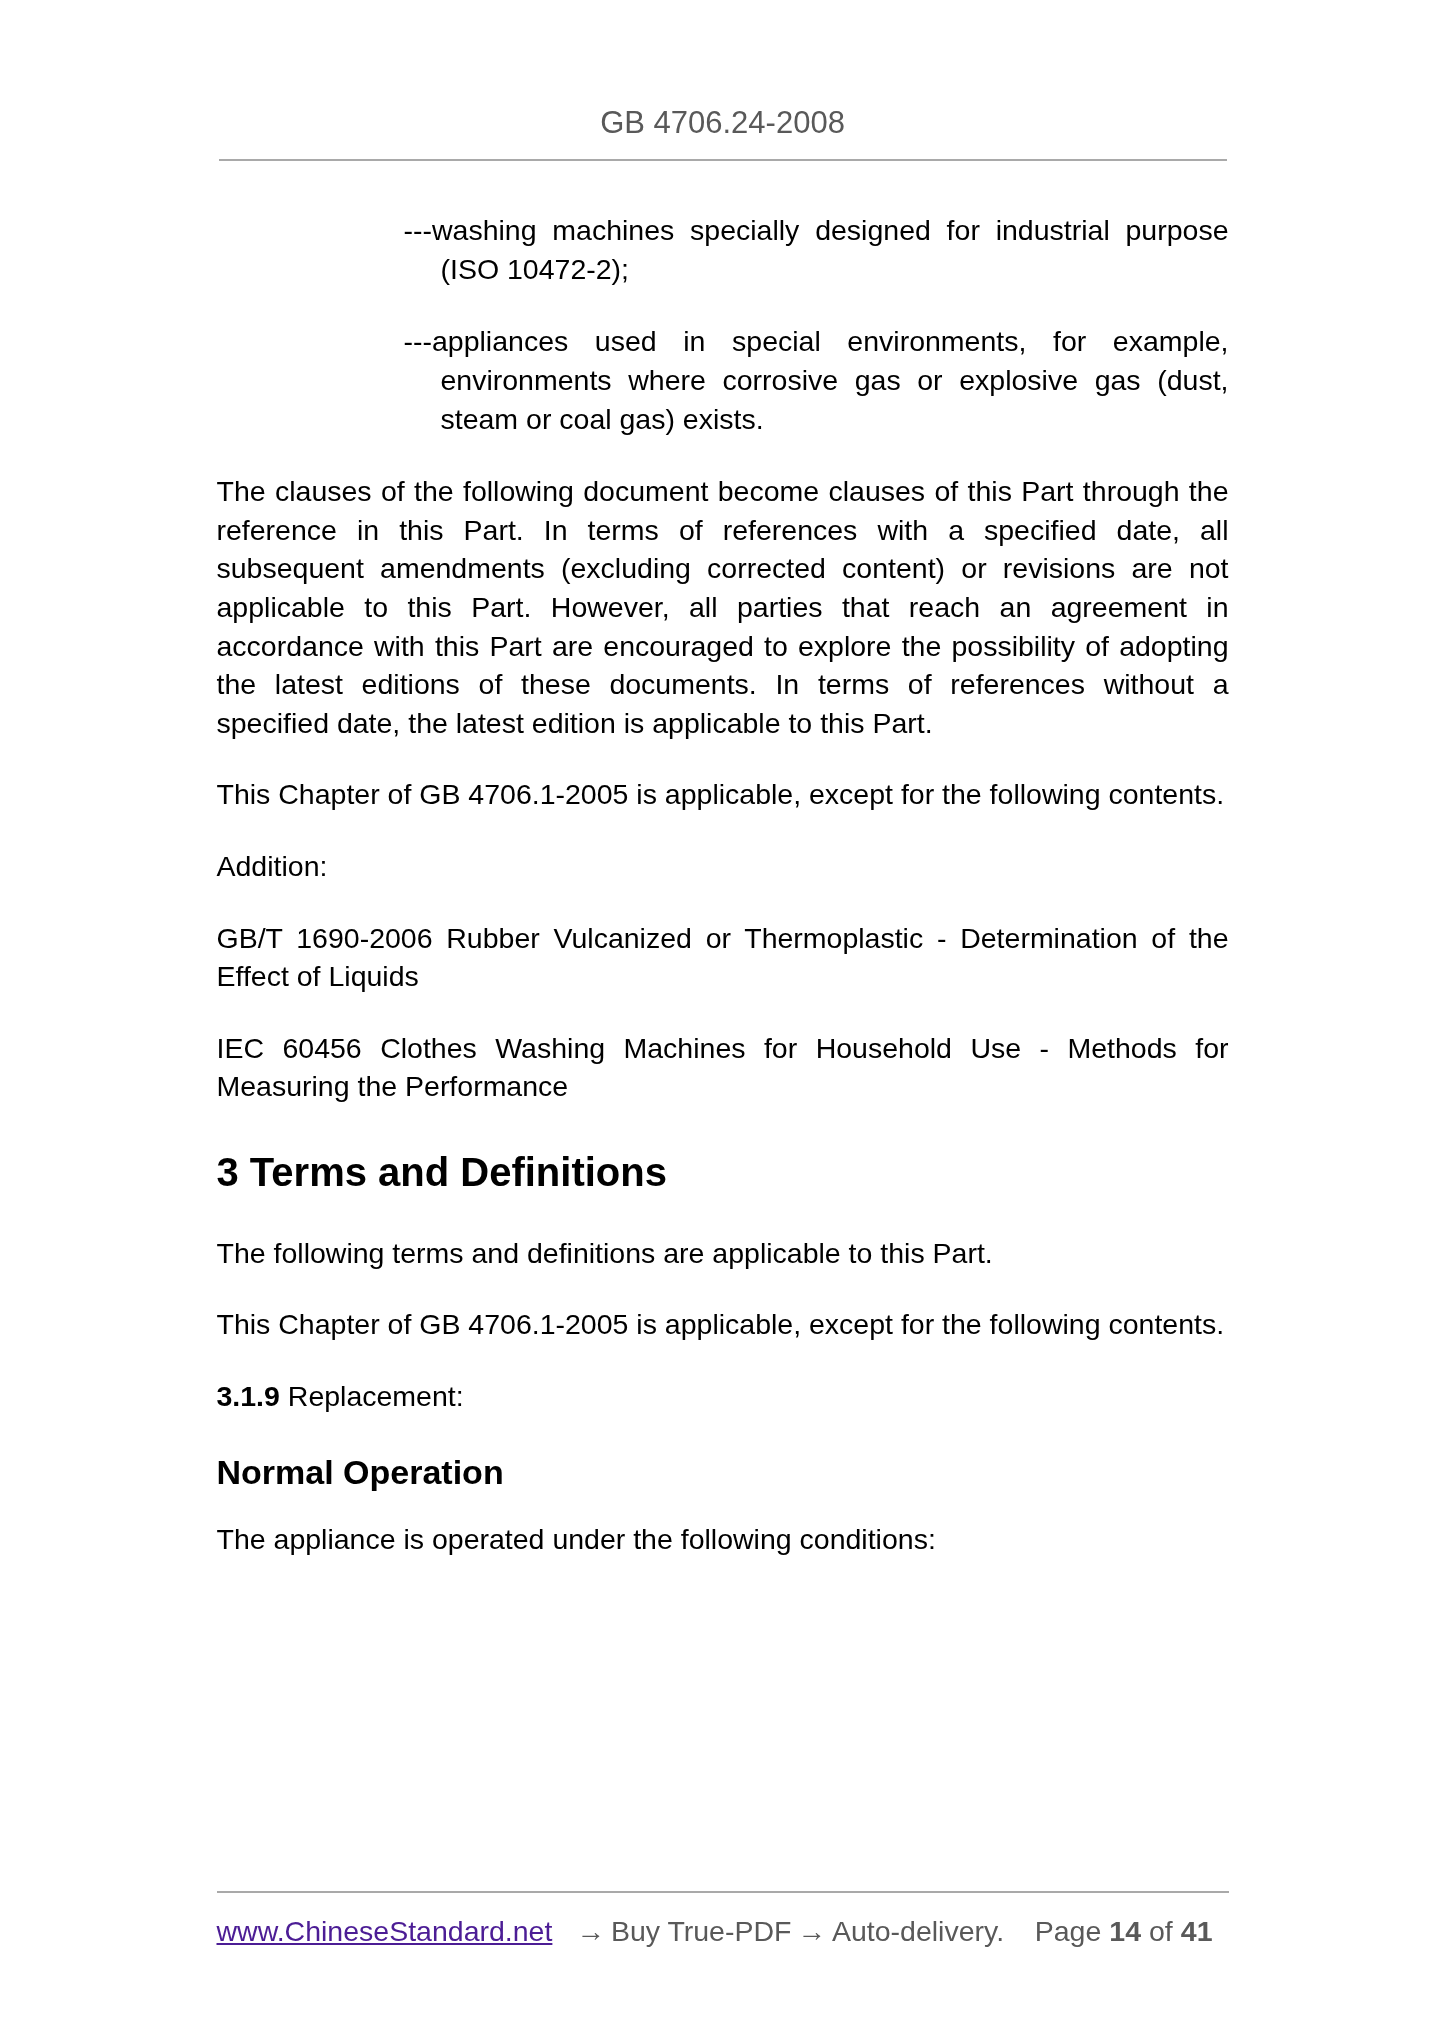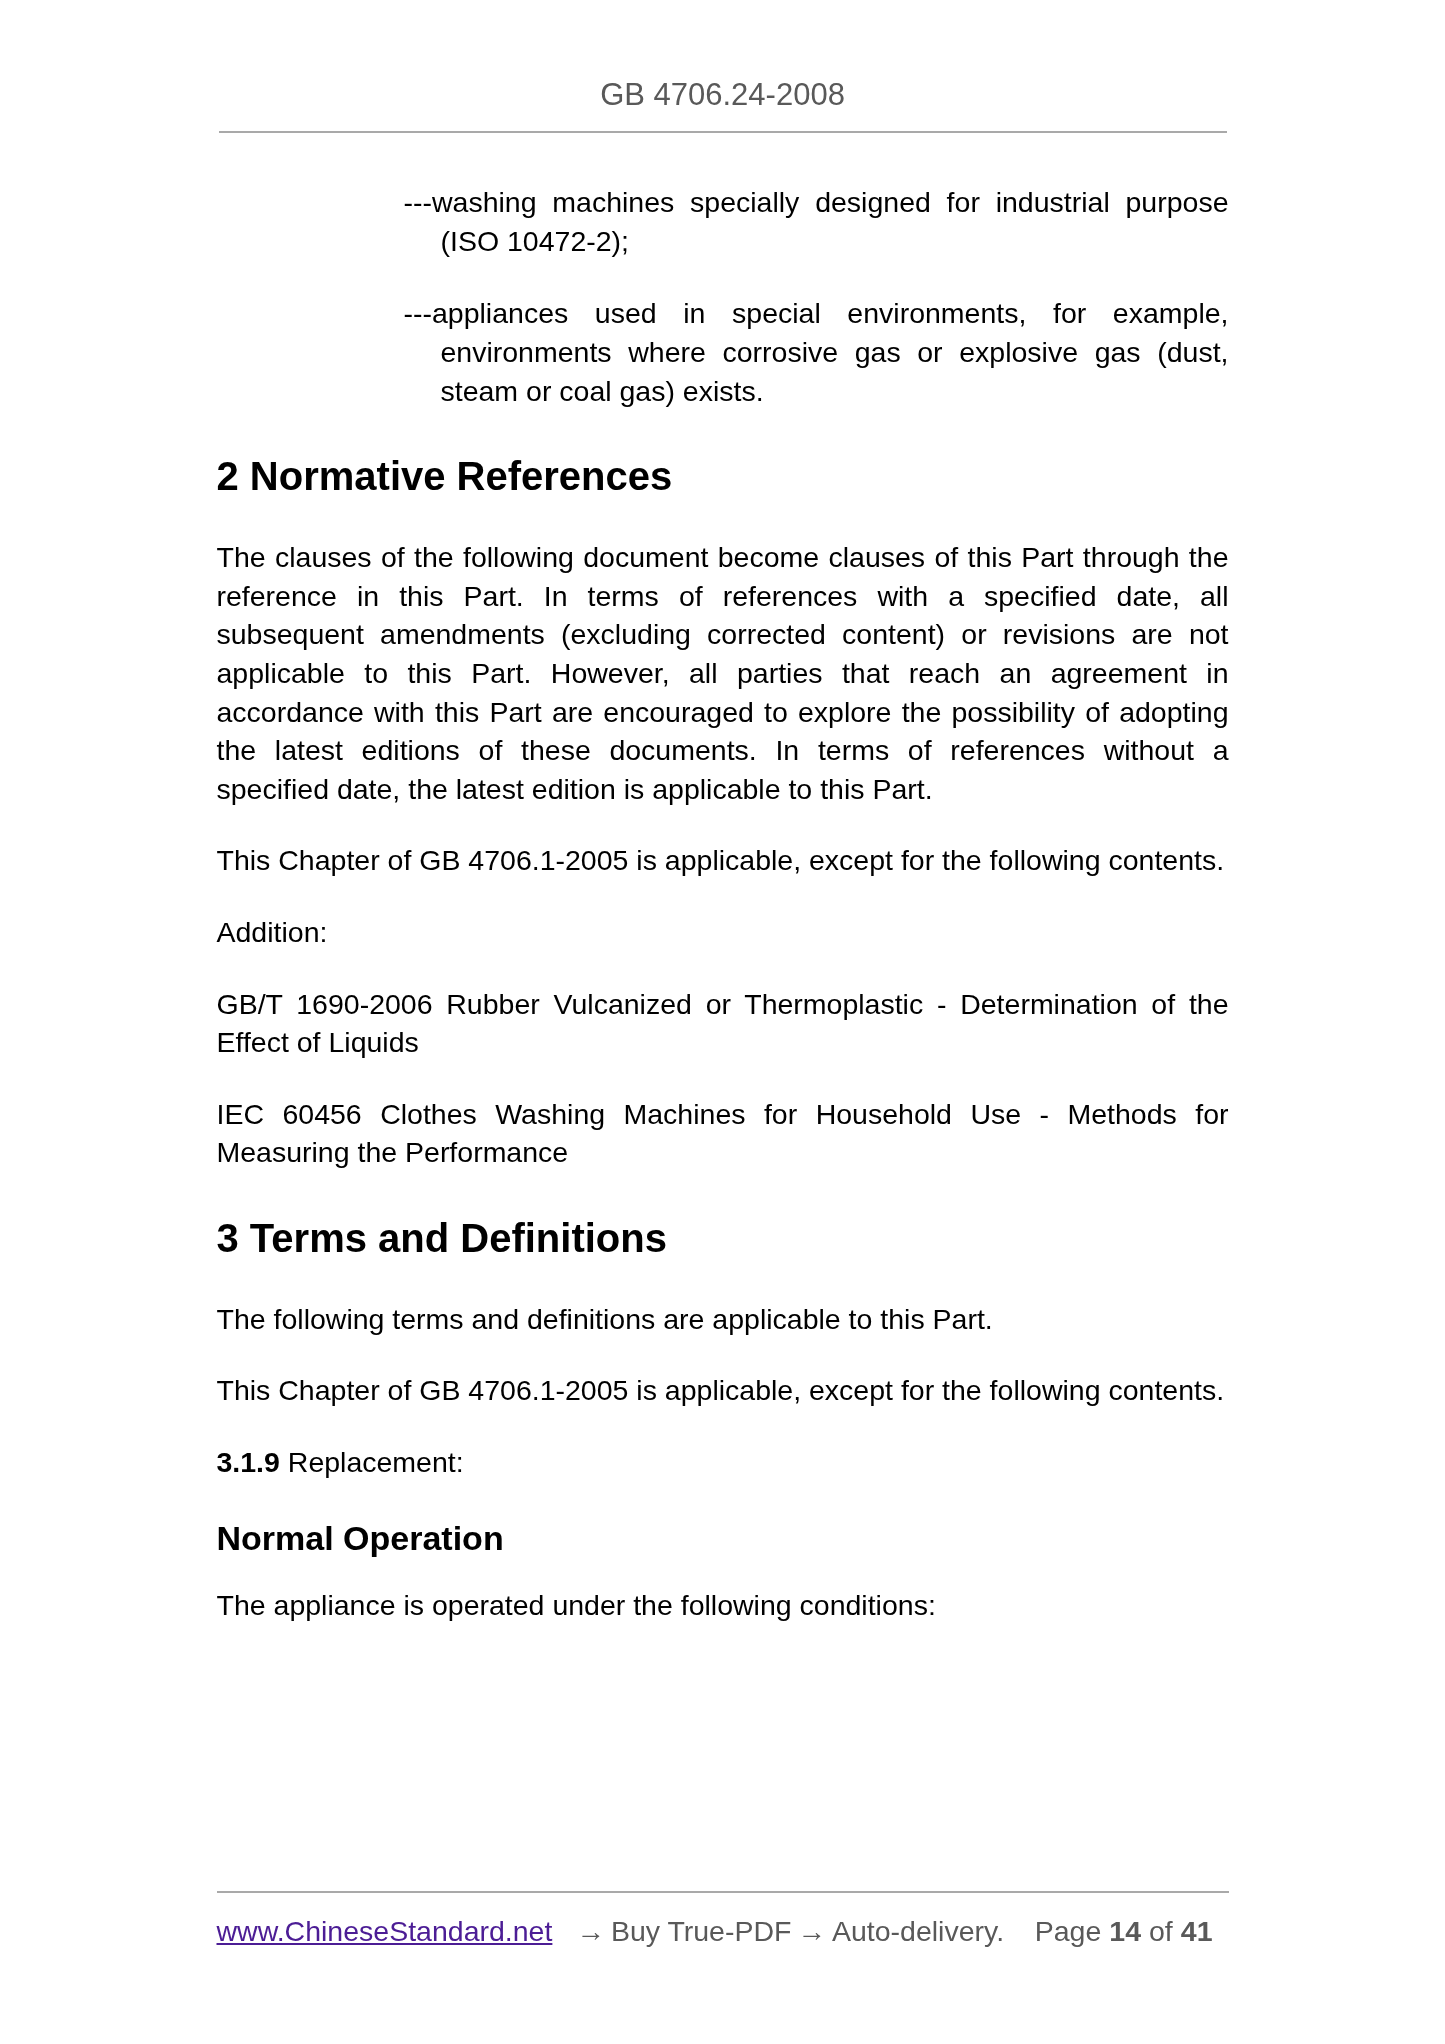--- a/index.html
+++ b/index.html
@@ -6,21 +6,21 @@
   .page{
     position:relative;
     width:1445px;
     height:2044px;
     background:#ffffff;
     font-family:"Liberation Sans",sans-serif;
     color:#000000;
     overflow:hidden;
   }
   .header-title{
-    padding-top:76px;
+    padding-top:104px;
     text-align:center;
     font-size:31px;
     line-height:1.2;
     color:#595959;
   }
   .header-rule{
     width:1008px;
     height:2px;
     margin:18px auto 0;
     background:#a9a9a9;
@@ -96,21 +96,20 @@
   </div>
 
   <div class="content">
 
 
 
     <p class="dash-item">---washing machines specially designed for industrial purpose (ISO 10472-2);</p>
 
     <p class="dash-item">---appliances used in special environments, for example, environments where corrosive gas or explosive gas (dust, steam or coal gas) exists.</p>
 
-    <h2>2 Normative References</h2>
 
     <p class="just">The clauses of the following document become clauses of this Part through the reference in this Part. In terms of references with a specified date, all subsequent amendments (excluding corrected content) or revisions are not applicable to this Part. However, all parties that reach an agreement in accordance with this Part are encouraged to explore the possibility of adopting the latest editions of these documents. In terms of references without a specified date, the latest edition is applicable to this Part.</p>
     <p>This Chapter of GB 4706.1-2005 is applicable, except for the following contents.</p>
     <p>Addition:</p>
     <p class="just">GB/T 1690-2006 Rubber Vulcanized or Thermoplastic - Determination of the Effect of Liquids</p>
     <p class="just">IEC 60456 Clothes Washing Machines for Household Use - Methods for Measuring the Performance</p>
 
     <h2>3 Terms and Definitions</h2>
 
     <p>The following terms and definitions are applicable to this Part.</p>

